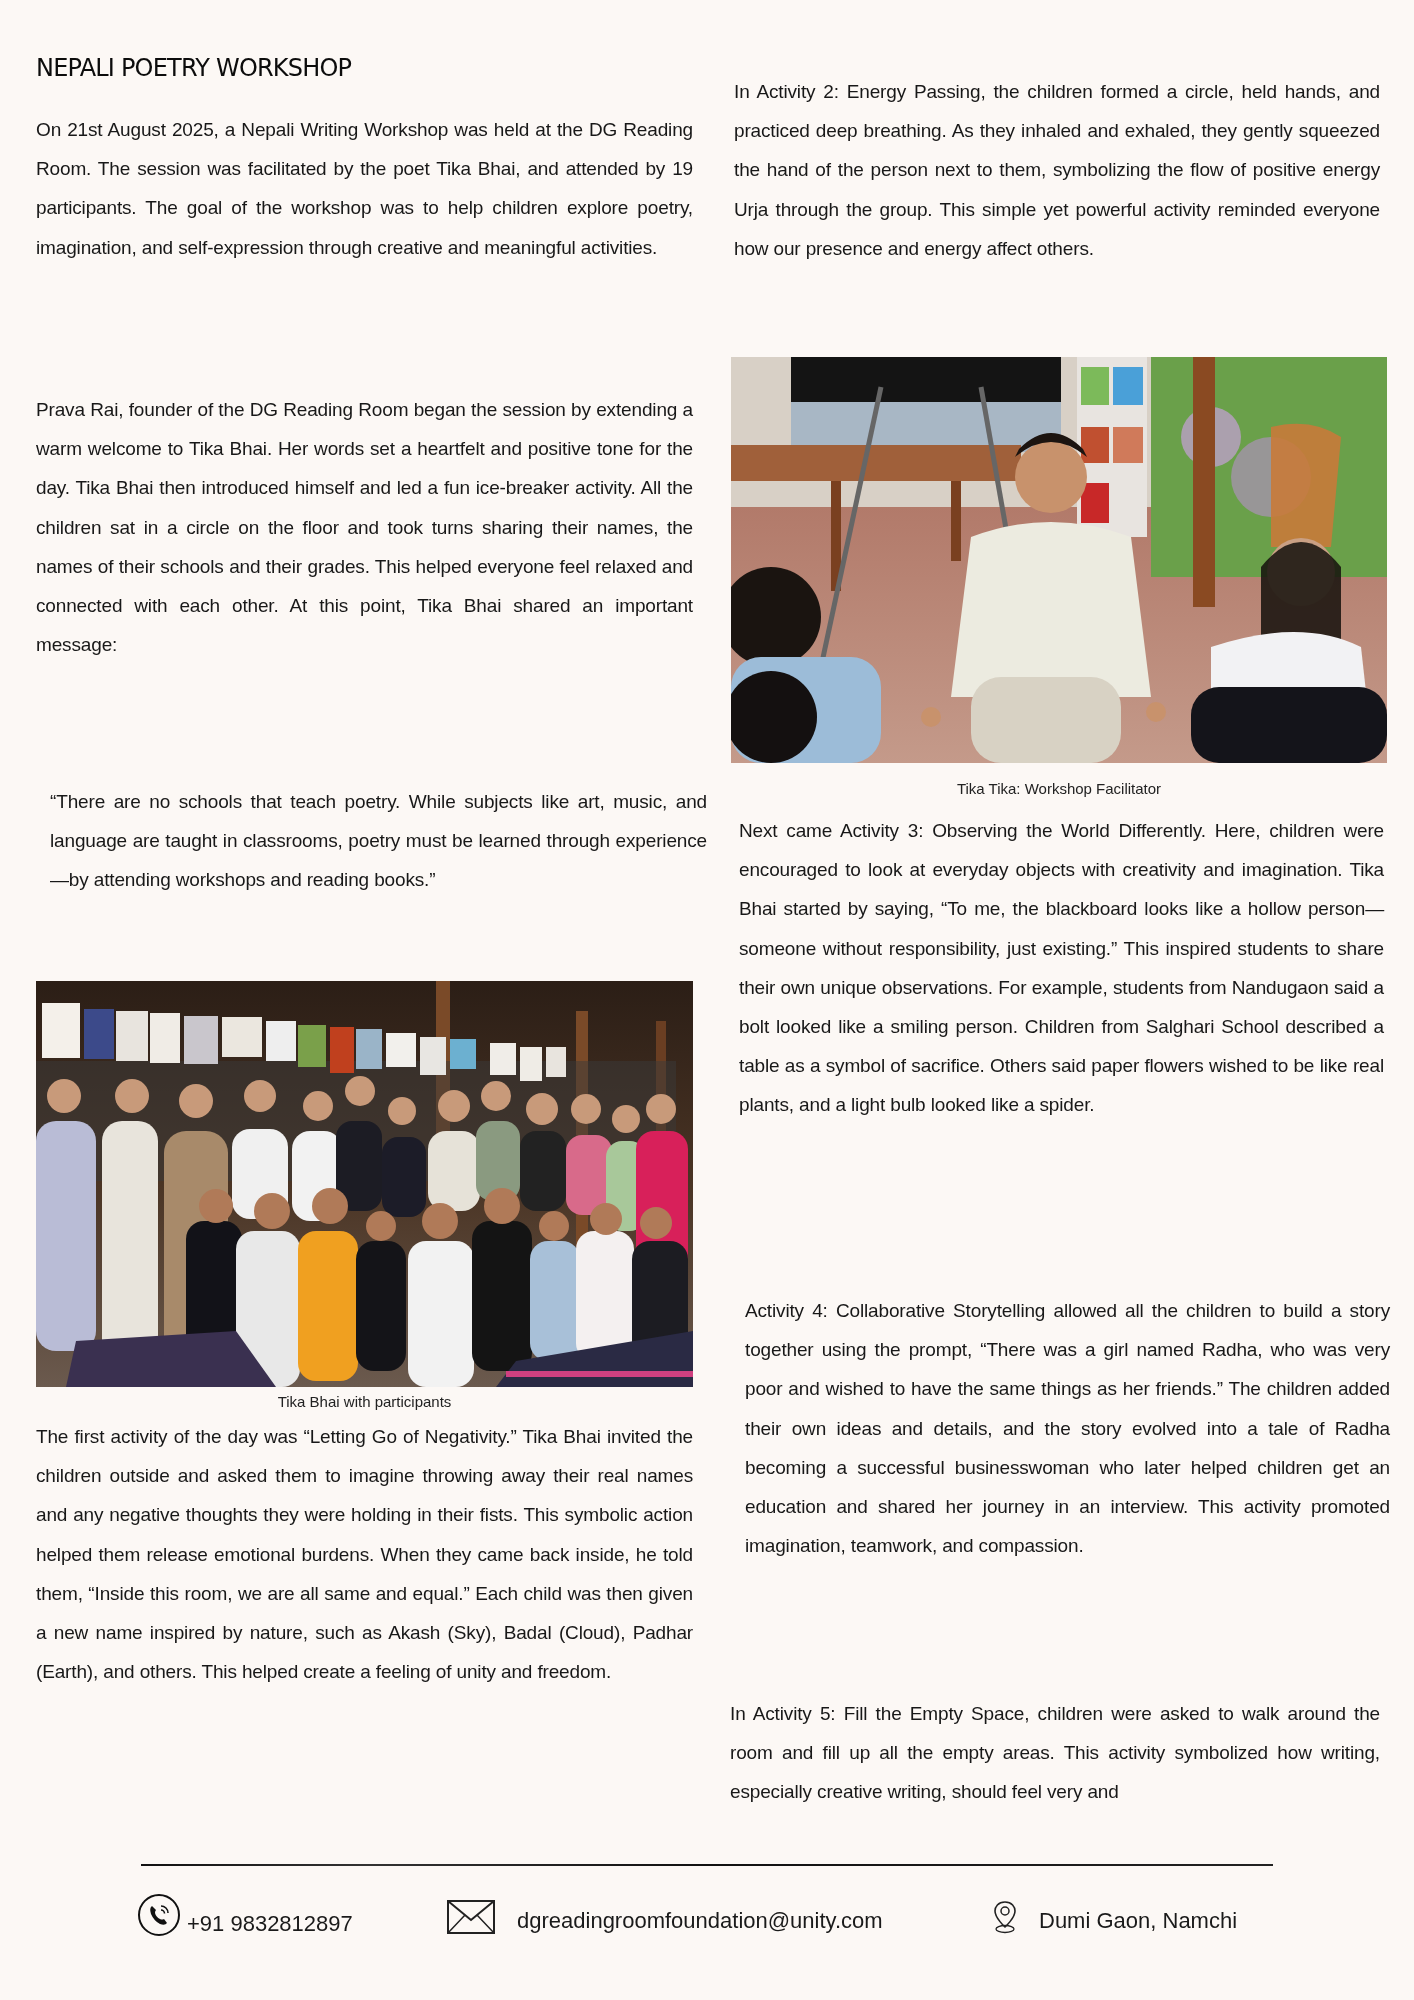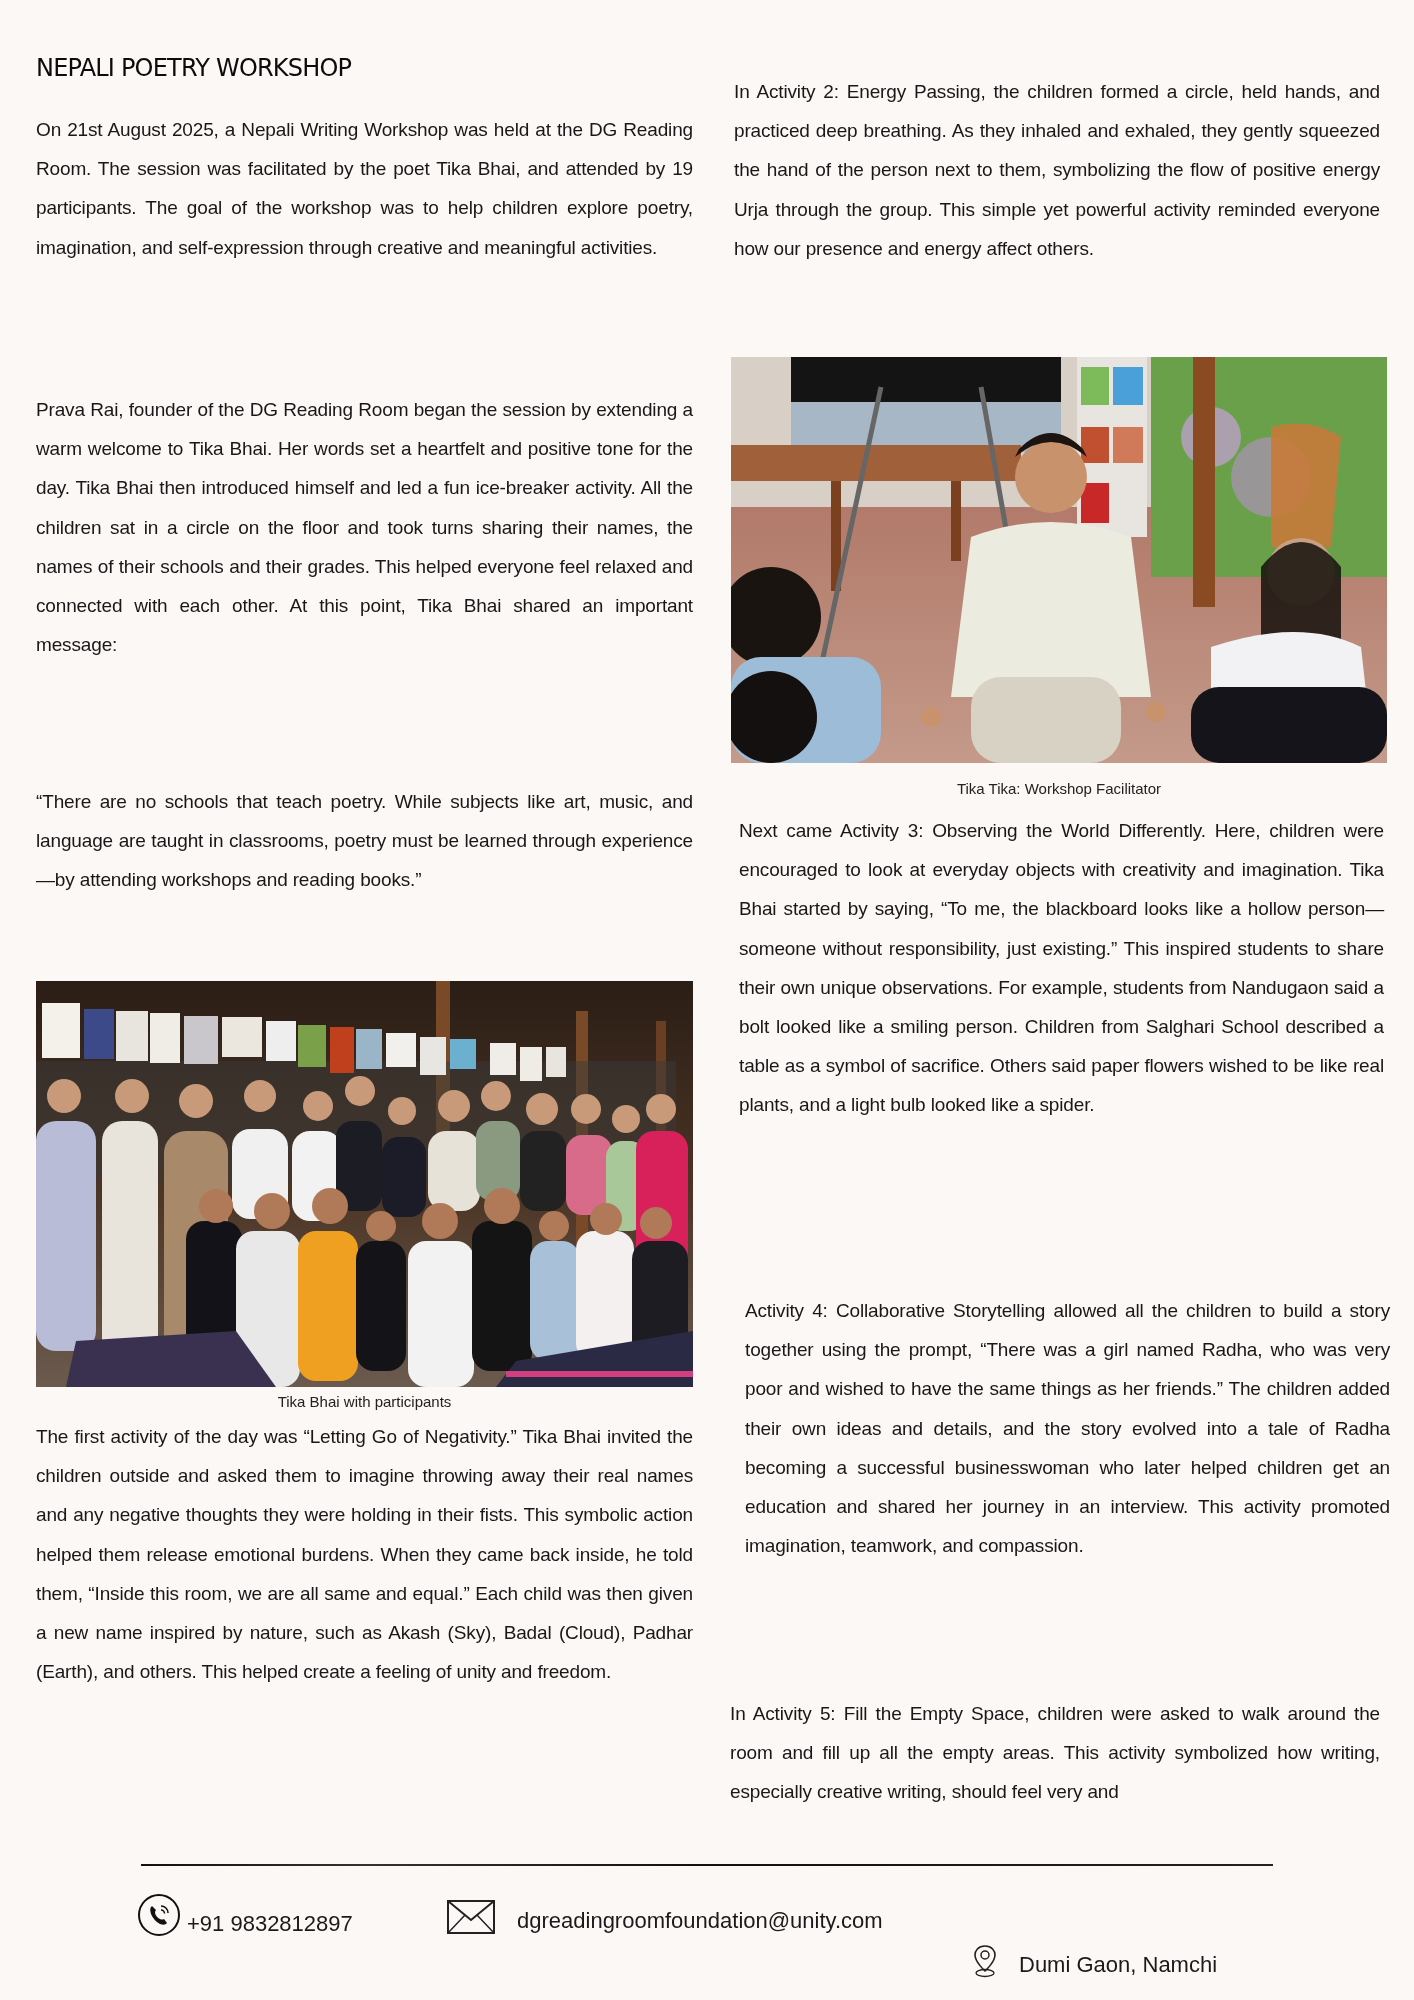--- a/index.html
+++ b/index.html
@@ -53,21 +53,21 @@
   </style>
 </head>
 <body>
 
 <div class="abs title">NEPALI POETRY WORKSHOP</div>
 
 <p class="para" style="left:36px; top:110px; width:657px;">On 21st August 2025, a Nepali Writing Workshop was held at the DG Reading Room. The session was facilitated by the poet Tika Bhai, and attended by 19 participants. The goal of the workshop was to help children explore poetry, imagination, and self-expression through creative and meaningful activities.</p>
 
 <p class="para" style="left:36px; top:390px; width:657px;">Prava Rai, founder of the DG Reading Room began the session by extending a warm welcome to Tika Bhai. Her words set a heartfelt and positive tone for the day. Tika Bhai then introduced himself and led a fun ice-breaker activity. All the children sat in a circle on the floor and took turns sharing their names, the names of their schools and their grades. This helped everyone feel relaxed and connected with each other. At this point, Tika Bhai shared an important message:</p>
 
-<p class="para" style="left:36px; top:782px; width:657px;">“There are no schools that teach poetry. While subjects like art, music, and language are taught in classrooms, poetry must be learned through experience—by attending workshops and reading books.”</p>
+<p class="para" style="left:50px; top:782px; width:657px;">“There are no schools that teach poetry. While subjects like art, music, and language are taught in classrooms, poetry must be learned through experience—by attending workshops and reading books.”</p>
 
 <div class="photo" style="left:36px; top:981px; width:657px; height:406px;">
   <svg viewBox="0 0 657 406" preserveAspectRatio="none">
     <defs>
       <linearGradient id="gbg" x1="0" y1="0" x2="0" y2="1">
         <stop offset="0" stop-color="#2b1e16"></stop>
         <stop offset="0.5" stop-color="#4a3424"></stop>
         <stop offset="1" stop-color="#6b5a4e"></stop>
       </linearGradient>
     </defs>
@@ -242,21 +242,21 @@
   <span class="ico" style="margin-right:22px; margin-top:12px;">
     <svg width="48" height="34" viewBox="0 0 48 34">
       <rect x="1" y="1" width="46" height="32" fill="none" stroke="#222" stroke-width="2"></rect>
       <path d="M1 1 L24 20 L47 1" fill="none" stroke="#222" stroke-width="2"></path>
       <path d="M1 33 L18 15 M47 33 L30 15" fill="none" stroke="#222" stroke-width="1.5"></path>
     </svg>
   </span>
   <span style="margin-top:-8px;">dgreadingroomfoundation@unity.com</span>
 </div>
 
-<div class="footer-item" style="left:973px; top:1888px;margin-top:44px;">
+<div class="footer-item" style="left:993px; top:1888px;">
   <span class="ico" style="margin-right:22px; margin-top:12px;">
     <svg width="24" height="34" viewBox="0 0 24 34">
       <path d="M12 2 C5 2 2 7 2 11 C2 18 12 27 12 27 C12 27 22 18 22 11 C22 7 19 2 12 2 Z" fill="none" stroke="#222" stroke-width="1.6"></path>
       <circle cx="12" cy="11" r="4" fill="none" stroke="#222" stroke-width="1.5"></circle>
       <ellipse cx="12" cy="29" rx="9" ry="3.5" fill="none" stroke="#222" stroke-width="1.3"></ellipse>
     </svg>
   </span>
   <span style="margin-top:-6px;">Dumi Gaon, Namchi</span>
 </div>
 

